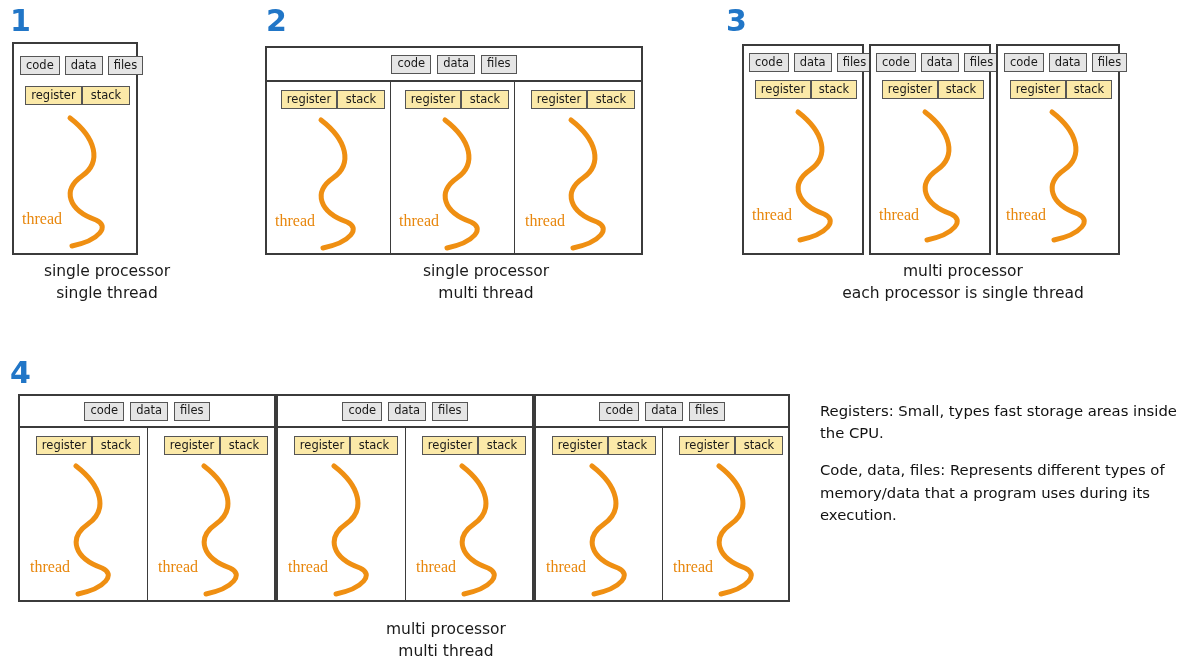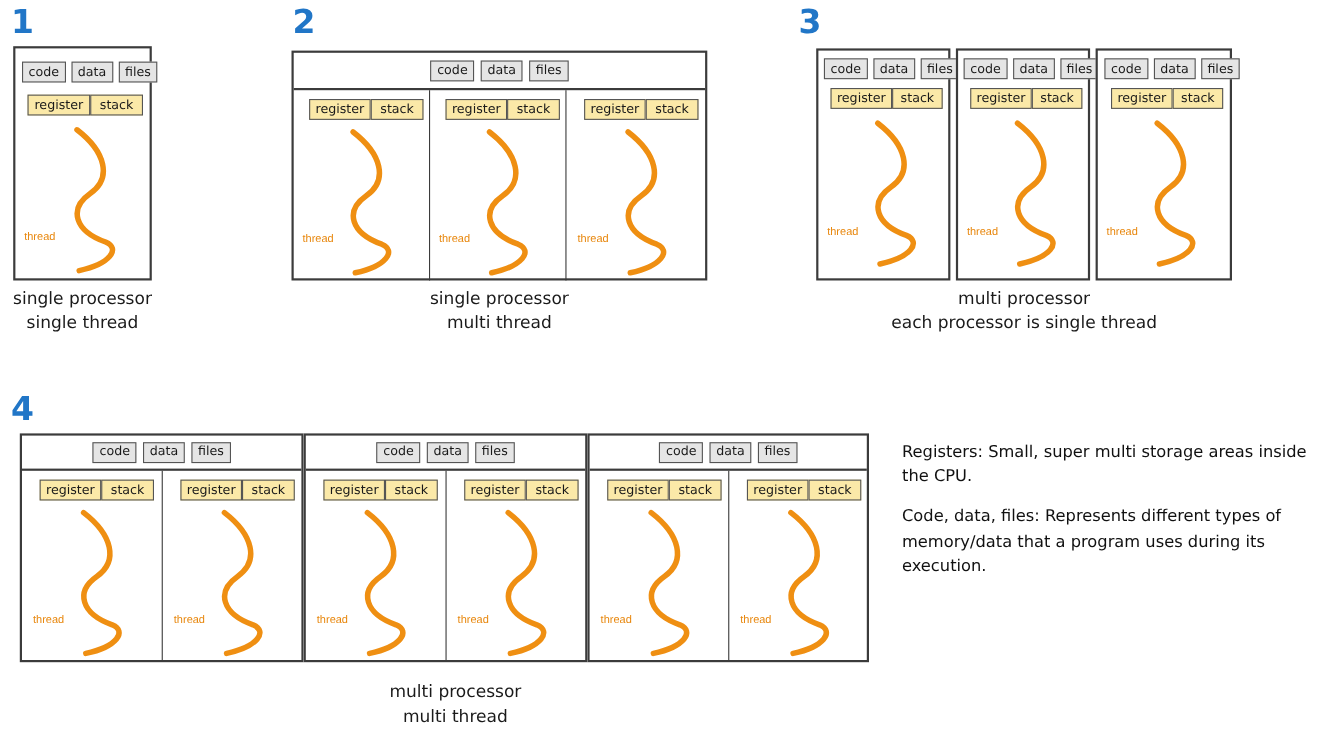--- a/index.html
+++ b/index.html
@@ -25,20 +25,21 @@
   }
 
   .caption {
     position: absolute;
     text-align: center;
     color: #1a1a1a;
     font-size: 15.5px;
     line-height: 1.45;
     font-family: "DejaVu Sans", sans-serif;
     white-space: pre-line;
+    padding-left: 32px;
   }
 
   
   .outer-box {
     position: absolute;
     border: 2px solid #3b3b3b;
     box-sizing: border-box;
     background: #fff;
   }
   .shared-bar {
@@ -82,22 +83,22 @@
   .reg-row {
     position: absolute;
     display: flex;
     align-items: center;
     justify-content: flex-end;
   }
 
   .thread-label {
     position: absolute;
     color: #e8870d;
-    font-size: 10px;
-    font-family: Liberation Sans, sans-serif;
+    font-size: 16px;
+    font-family: Liberation Serif, serif;
     white-space: nowrap;
   }
 
   .squiggle {
     position: absolute;
     pointer-events: none;
   }
   .squiggle path {
     fill: none;
     stroke: #ef8f12;
@@ -335,15 +336,15 @@
       </svg>
       <div class="thread-label" style="left:10px; top:130px;">thread</div>
     </div>
   </div>
 
   <div class="caption" style="left:254px; top:618px; width:320px;">multi processor
 multi thread</div>
 </div>
 
 <div class="notes" style="left:820px; top:400px; width:370px;">
-  <p>Registers: Small, super multi storage areas inside the CPU.</p>
+  <p>Registers: Small, types fast storage areas inside the CPU.</p>
   <p>Code, data, files: Represents different types of memory/data that a program uses during its execution.</p>
 </div>
 
 </body></html>

